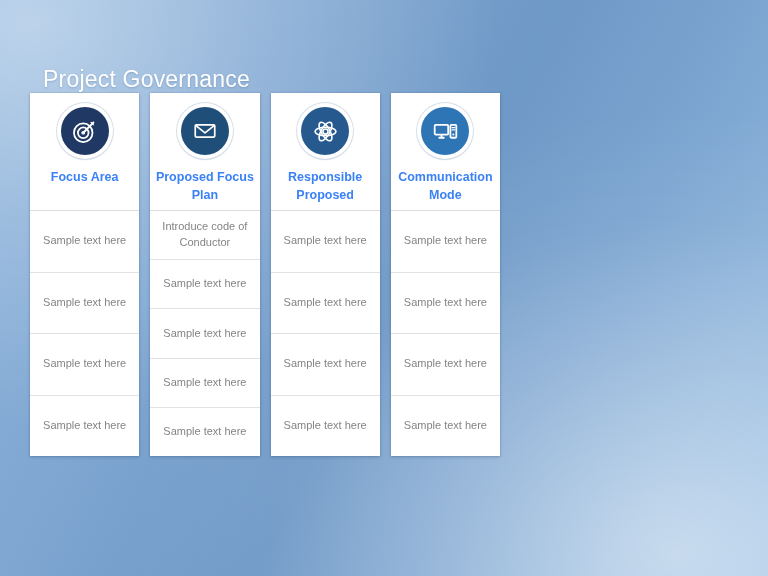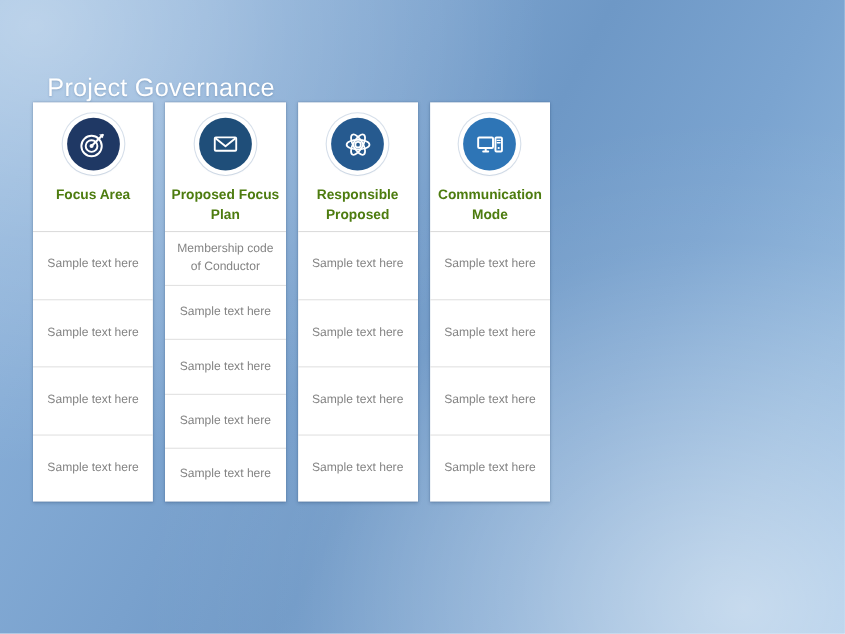--- a/index.html
+++ b/index.html
@@ -82,21 +82,21 @@
       0 2px 4px rgba(40,70,110,0.38),
       0 0 0 5px rgba(210,220,232,0.9);
     flex: 0 0 auto;
   }
   .icon-badge svg { display: block; }
 
   .col-title {
     margin-top: 14px;
     font-size: 12.5px;
     font-weight: bold;
-    color: #4d7c0f;
+    color: #3b82f6;
     text-align: center;
     line-height: 1.42;
     padding: 0 4px;
   }
 
   .cell {
     flex: 1 1 0;
     display: flex;
     align-items: center;
     justify-content: center;
@@ -143,21 +143,21 @@
     <div class="column">
       <div class="col-header">
         <div class="icon-badge" style="background:#1f4e79">
           <svg width="26" height="26" viewBox="0 0 32 32" aria-hidden="true">
             <rect x="4" y="8.5" width="24" height="15" rx="1.2" fill="none" stroke="#ffffff" stroke-width="2.1"></rect>
             <path d="M4.8 9.4 L16 18.4 L27.2 9.4" fill="none" stroke="#ffffff" stroke-width="2.1" stroke-linejoin="round"></path>
           </svg>
         </div>
         <div class="col-title">Proposed Focus Plan</div>
       </div>
-      <div class="cell">Membership code of Conductor</div>
+      <div class="cell">Introduce code of Conductor</div>
       <div class="cell">Sample text here</div>
       <div class="cell">Sample text here</div>
       <div class="cell">Sample text here</div>
       <div class="cell last-row">Sample text here</div>
     </div>
 
     <div class="column">
       <div class="col-header">
         <div class="icon-badge" style="background:#265a8f">
           <svg width="27" height="27" viewBox="0 0 32 32" aria-hidden="true">

